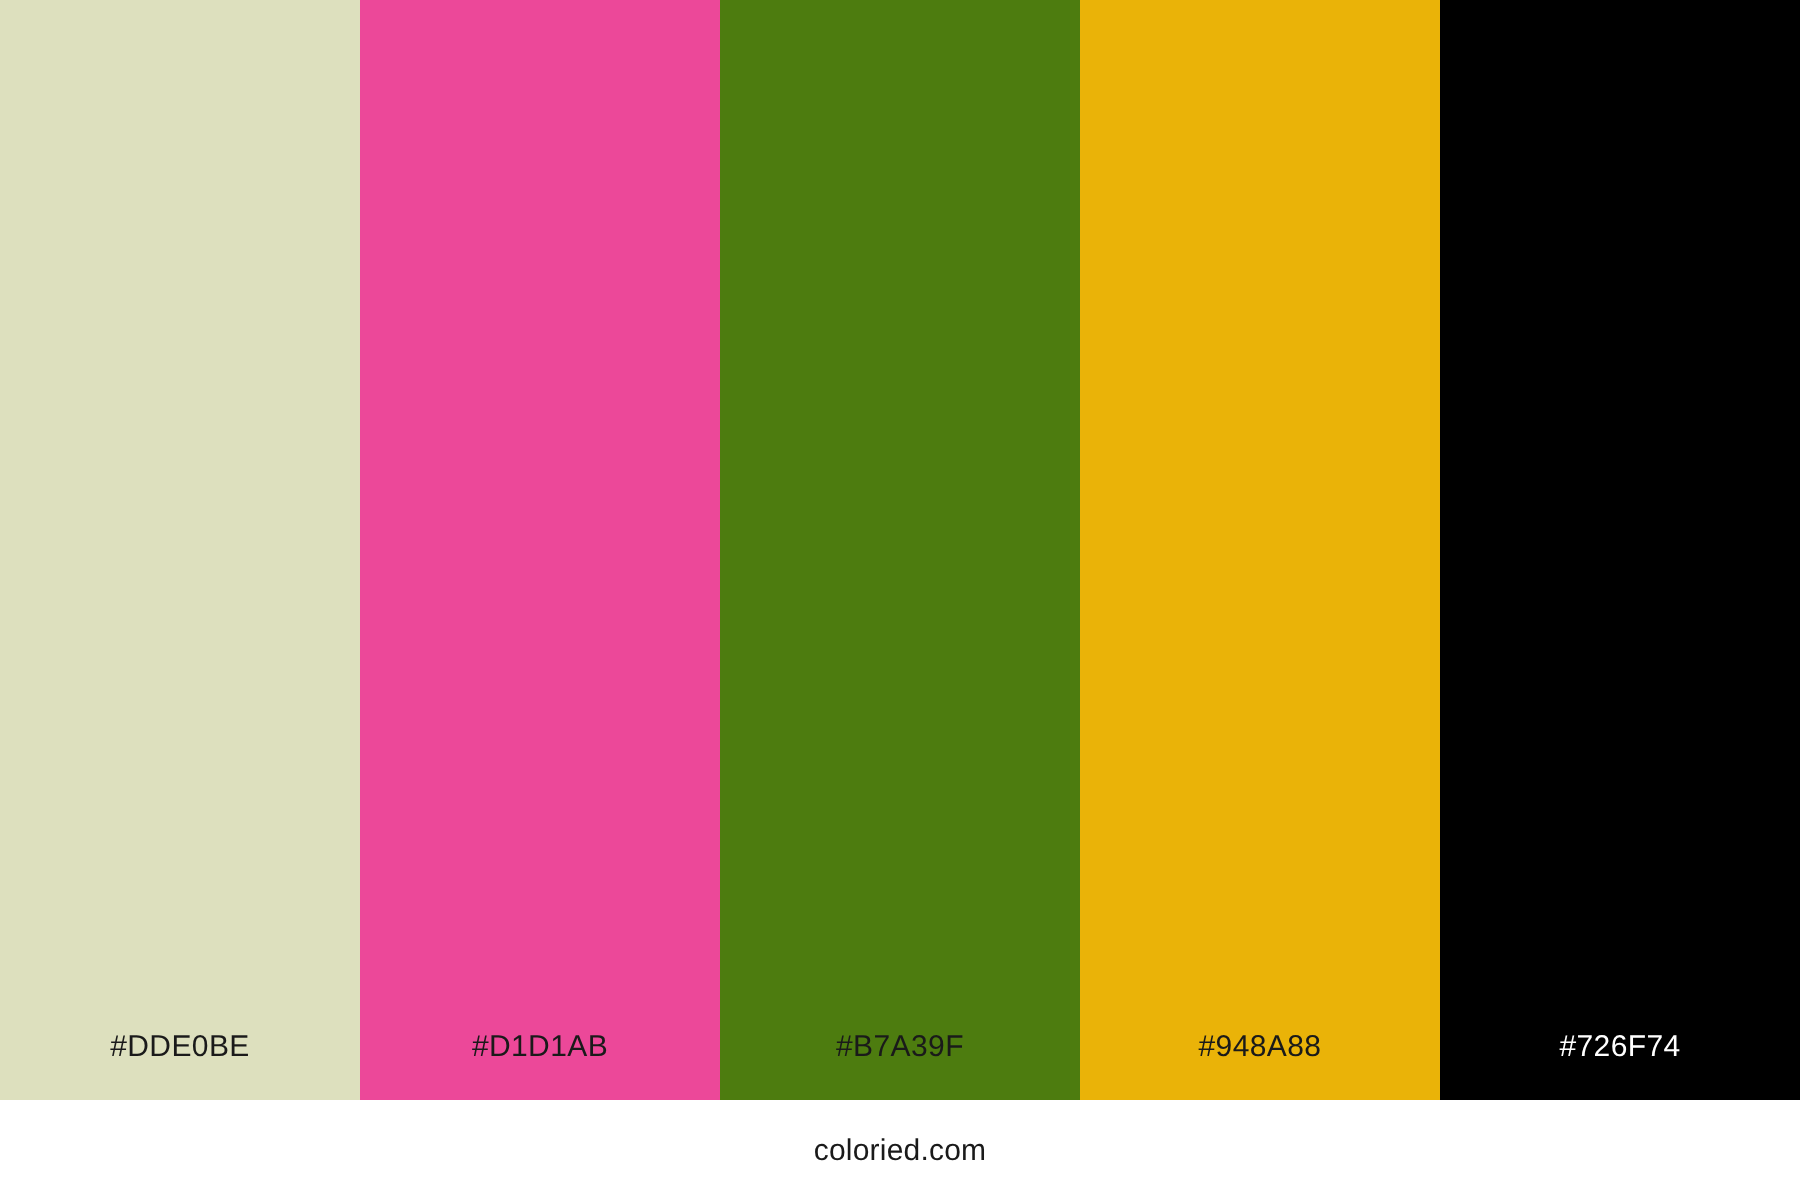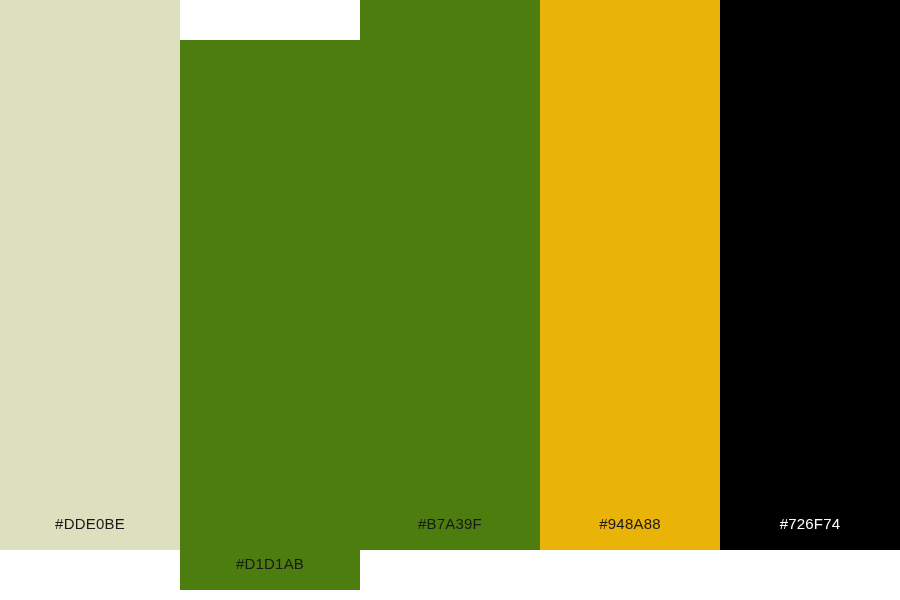--- a/index.html
+++ b/index.html
@@ -72,32 +72,35 @@
 <body>
 
 <div class="palette-page">
 
   <div class="swatch-strip">
 
     <div class="swatch" style="background-color: rgb(221, 224, 190);">
       <div class="swatch-label" style="color: rgb(26, 26, 26);">#DDE0BE</div>
     </div>
 
-    <div class="swatch" style="background-color: #4d7c0f; margin-top: 40px;">
+    <div class="swatch" style="background-color: #ec4899;">
       <div class="swatch-label" style="color: rgb(26, 26, 26);">#D1D1AB</div>
     </div>
 
     <div class="swatch" style="background-color: #4d7c0f;">
       <div class="swatch-label" style="color: rgb(26, 26, 26);">#B7A39F</div>
     </div>
 
     <div class="swatch" style="background-color: #eab308;">
       <div class="swatch-label" style="color: rgb(26, 26, 26);">#948A88</div>
     </div>
 
     <div class="swatch" style="background-color: #000000;">
       <div class="swatch-label" style="color: rgb(255, 255, 255);">#726F74</div>
     </div>
 
   </div>
 
+  <div class="footer">
+    <span class="footer-brand">coloried.com</span>
+  </div>
 
 </div>
 
 </body></html>

